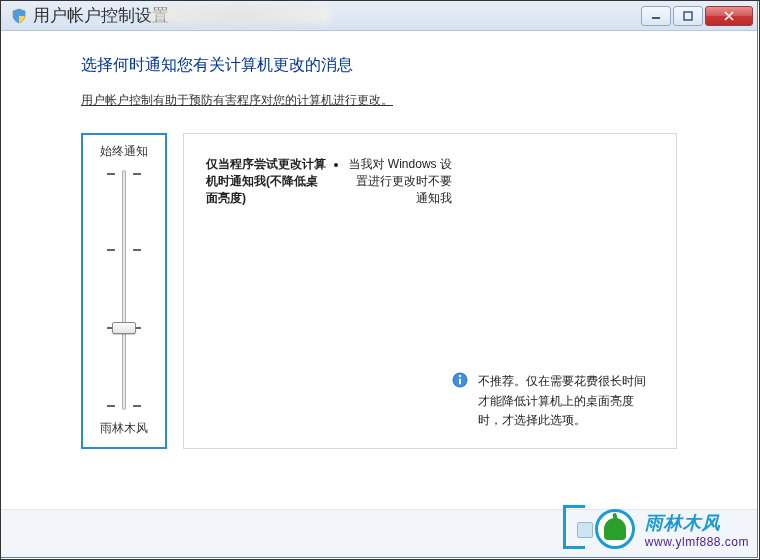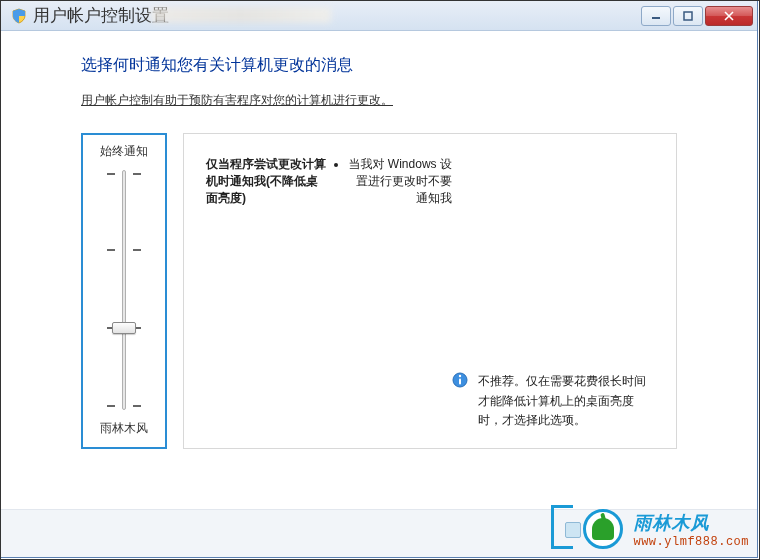--- a/index.html
+++ b/index.html
@@ -41,21 +41,21 @@
 
 .footer-area { position: absolute; bottom: 0; left: 0; right: 0; height: 48px; display: flex; align-items: center; border-top: 1px solid #e2e7ee; background: #f2f5f9; }
 .watermark { position: absolute; right: 8px; bottom: 8px; display: flex; align-items: flex-end; gap: 10px; }
 .wm-bracket { width: 22px; height: 44px; border: 3px solid #1a9ad6; border-right: none; position: relative; }
 .wm-bracket::after { content: ""; position: absolute; right: -8px; top: 14px; width: 14px; height: 14px; background: #cde5f3; border: 1px solid #8fb9d6; border-radius: 2px; }
 .wm-logo { width: 40px; height: 40px; border: 3px solid #1a9ad6; border-radius: 50%; display: flex; align-items: center; justify-content: center; background: #fff; }
 .wm-logo-inner { width: 22px; height: 22px; background: #2aa02a; border-radius: 11px 11px 4px 4px; position: relative; }
 .wm-logo-inner::before { content: ""; position: absolute; left: 9px; top: -5px; width: 4px; height: 7px; background: #2aa02a; border-radius: 2px 2px 0 0; transform: rotate(-16deg); }
 .wm-text { display: flex; flex-direction: column; align-items: flex-start; }
 .wm-brand { font-size: 18px; font-weight: bold; font-style: italic; color: #1a9ad6; letter-spacing: 1px; }
-.wm-url { font-size: 12px; color: #c2410c; letter-spacing: 0.5px; font-family: Liberation Mono, monospace; }
+.wm-url { font-size: 12px; color: #4c1d95; letter-spacing: 0.5px; }
 
 .outer-border { position: absolute; inset: 0; border: 1px solid #333; pointer-events: none; }
 </style>
 </head>
 <body>
 
 <div class="window">
 
   <div class="titlebar">
     <span class="title-icon">

